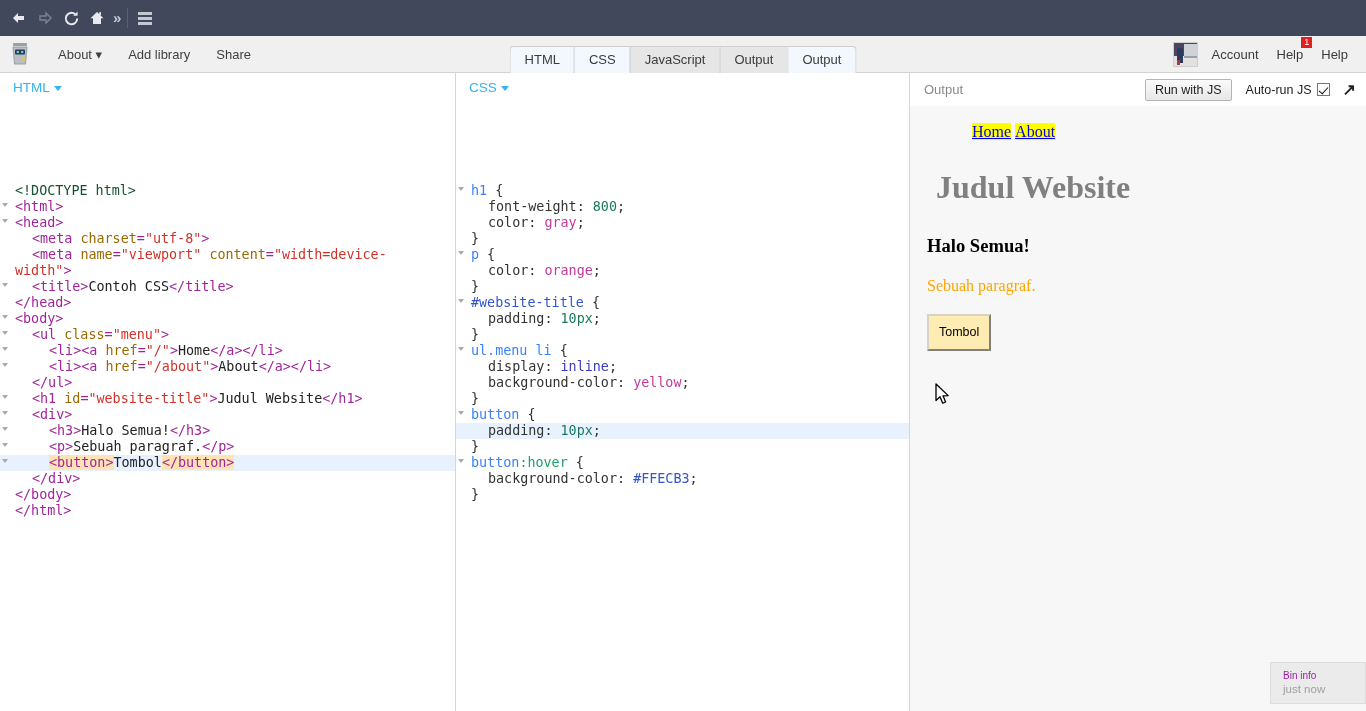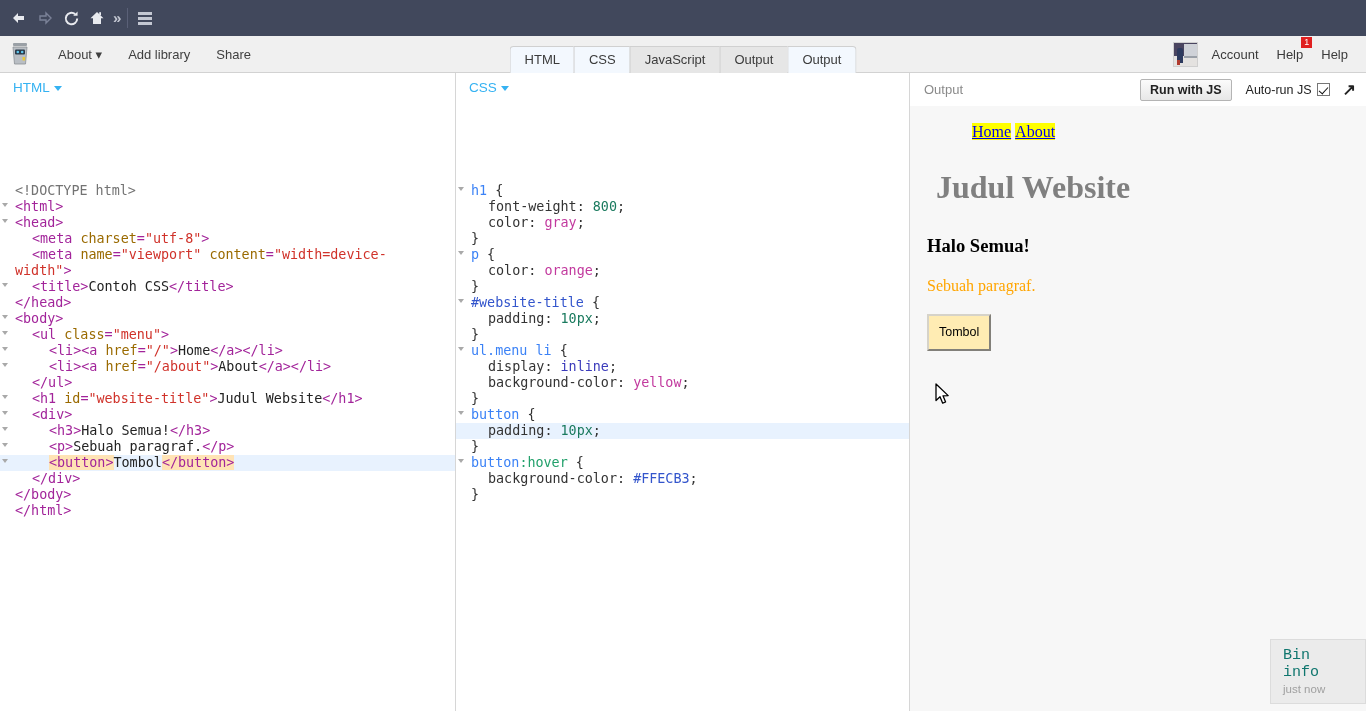--- a/index.html
+++ b/index.html
@@ -201,21 +201,21 @@
     border-right: 3.5px solid transparent;
     border-top: 4.5px solid #a9a9a9;
   }
   .cline.active { background: #e8f2fe; }
   .cline.active .hl { background: #ffe3b5; }
 
   .tag   { color: #a2249a; }
   .attr  { color: #9a6a00; }
   .str   { color: #d0322a; }
   .txt   { color: #222; }
-  .punc  { color: #737373; }
+  .punc  { color: #14532d; }
   .sel   { color: #3b82f6; }
   .selid { color: #3355cc; }
   .pseudo{ color: #22a06b; }
   .prop  { color: #333; }
   .num   { color: #1a7a5e; }
   .val   { color: #c2399e; }
   .hex   { color: #3355cc; }
   .kw    { color: #3b3bbb; }
   .brace { color: #333; }
 
@@ -230,21 +230,20 @@
   #output-title { font-size: 13px; color: #8a8a8a; }
   #run-with-js {
     margin-left: auto;
     font-size: 12.5px;
     background: linear-gradient(#fbfbfb, #e7e7e7);
     border: 1px solid #b4b4b4;
     border-radius: 2px;
     padding: 3px 9px;
     color: #222;
     white-space: nowrap;
-    font-weight: bold;
   }
   #autorun-wrap {
     display: flex; align-items: center; gap: 5px;
     margin-left: 14px;
     font-size: 12.5px;
     color: #222;
     white-space: nowrap;
   }
   #autorun-box {
     width: 13px; height: 13px;
@@ -308,21 +307,21 @@
 
   
   #bin-info {
     position: absolute;
     right: 0px; bottom: 7px;
     background: #ebebeb;
     border: 1px solid #dcdcdc;
     padding: 7px 12px 8px 12px;
     width: 96px;
   }
-  #bin-info .title { font-size: 15px; color: #0f766e; font-family: Liberation Mono, monospace; }
+  #bin-info .title { font-size: 10px; color: #a21caf; font-family: Liberation Sans, sans-serif; }
   #bin-info .sub { font-size: 11.5px; color: #a0a0a0; margin-top: 2px; font-family: "Liberation Sans", sans-serif; }
 </style>
 </head>
 <body>
 
 <div id="browser-chrome">
 
   <div class="nav-btn">
     <svg width="18" height="18" viewBox="0 0 18 18">
         <path d="M8 4 L3 9 L8 14 L8 11 L14 11 L14 7 L8 7 Z" fill="#e8eaef"></path>

